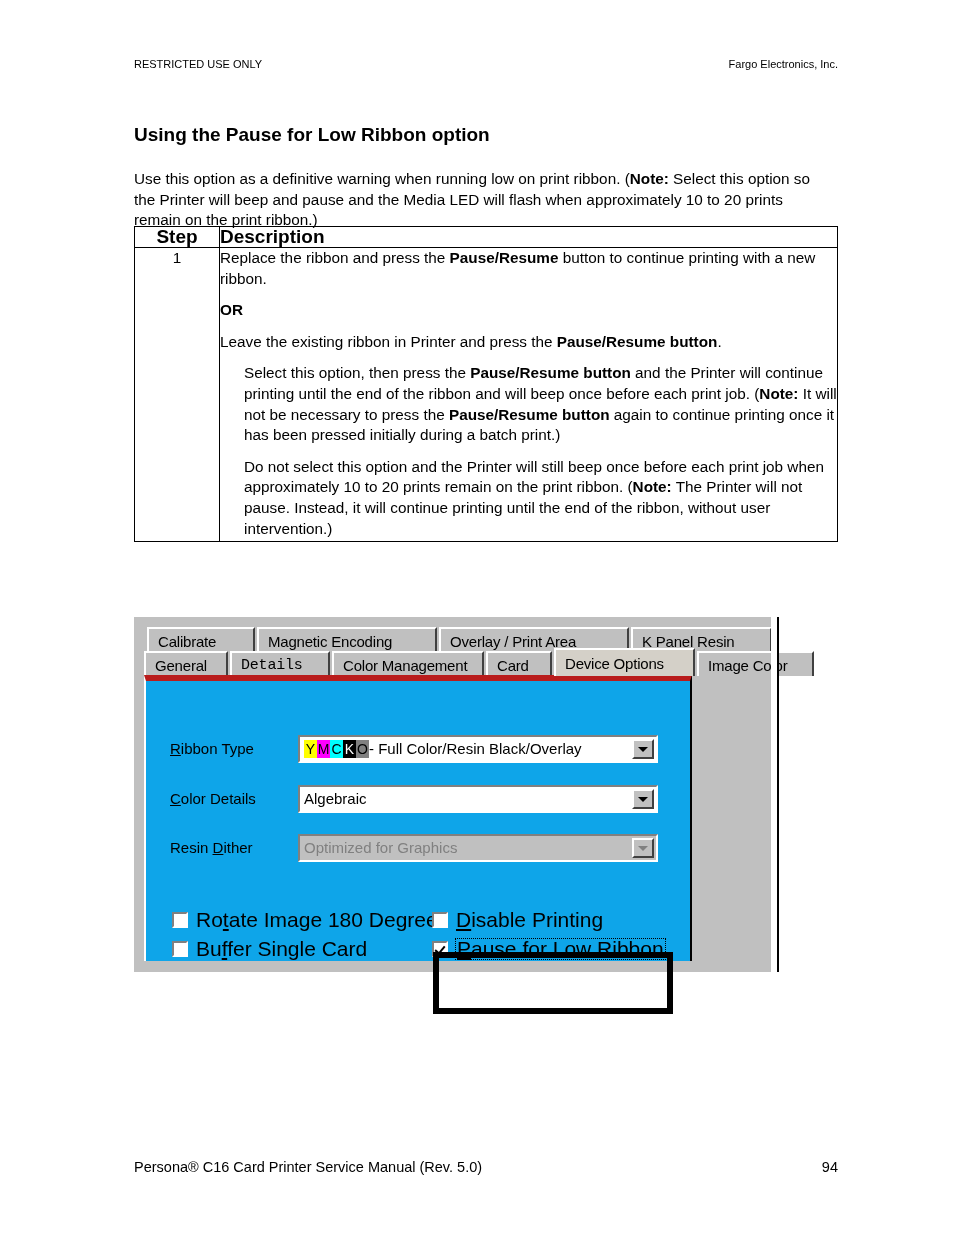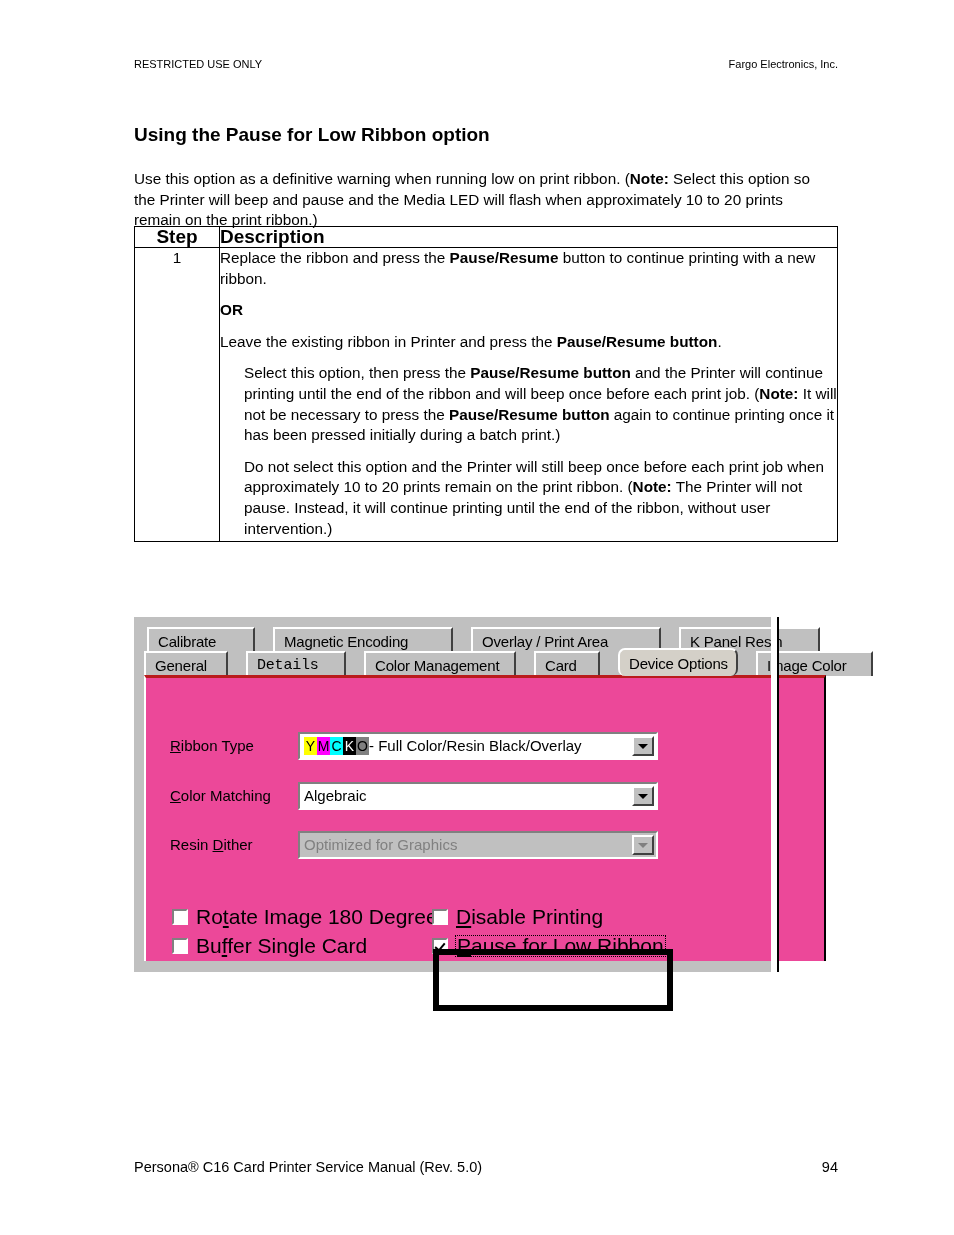--- a/index.html
+++ b/index.html
@@ -144,41 +144,41 @@
     border-top: 2px solid #ffffff;
     border-left: 2px solid #ffffff;
     border-right: 2px solid #404040;
     border-bottom: none;
     font-size: 15px;
     line-height: 21px;
     padding: 2px 9px 0 9px;
     color: #000000;
     white-space: nowrap;
     letter-spacing: -0.2px;
-    margin-right: 18px;
+    margin-right: 2px;
   }
   .tab.active {
     background: #d4d0c8;
     height: 28px;
     z-index: 5;
     padding-top: 3px;
     border-top: 2px solid #ffffff;
     border-left: 2px solid #ffffff;
     border-right: 2px solid #404040;
   }
 
   
   .tabpanel {
     position: absolute;
     left: 10px;
     top: 58px;
-    width: 682px;
+    width: 548px;
     height: 286px;
-    background: #ec4899;
-    border-top: 3px solid #b91c1c;
+    background: #0ea5e9;
+    border-top: 6px solid #b91c1c;
     border-left: 2px solid #ffffff;
     border-right: 2px solid #000000;
     box-sizing: border-box;
   }
 
   
   .form-row {
     position: absolute;
     display: flex;
     align-items: center;
@@ -375,21 +375,21 @@
         <div class="tab" style="width: 108px;">Calibrate</div>
         <div class="tab" style="width: 180px;">Magnetic Encoding</div>
         <div class="tab" style="width: 190px;">Overlay / Print Area</div>
         <div class="tab" style="width: 141px;">K Panel Resin</div>
       </div>
     <div class="tabrow tabrow-bottom" id="tabrow-bottom">
         <div class="tab" style="width: 84px;">General</div>
         <div class="tab" style="width: 100px; font-family: Liberation Mono, monospace;">Details</div>
         <div class="tab" style="width: 152px;">Color Management</div>
         <div class="tab" style="width: 66px;">Card</div>
-        <div class="tab active" style="width: 120px; border-radius: 7px;">Device Options</div>
+        <div class="tab active" style="width: 141px;">Device Options</div>
         <div class="tab" style="width: 117px;">Image Color</div>
       </div>
 
     <div class="tabpanel">
 
       <div class="form-row row-ribbon">
         <div class="field-label"><u>R</u><span>ibbon Type</span></div>
         <div class="combo">
           <div class="combo-text">
               <span class="ymcko" id="ymcko-chips">
@@ -401,21 +401,21 @@
               </span>
               <span> - Full Color/Resin Black/Overlay</span>
             </div>
           <div class="combo-arrow">
               <i></i>
             </div>
         </div>
       </div>
 
       <div class="form-row row-matching">
-        <div class="field-label"><u>C</u><span>olor Matching</span></div>
+        <div class="field-label"><u>C</u><span>olor Details</span></div>
         <div class="combo">
           <div class="combo-text">Algebraic</div>
           <div class="combo-arrow">
               <i></i>
             </div>
         </div>
       </div>
 
       <div class="form-row row-dither">
         <div class="field-label"><span>Resin </span><u>D</u><span>ither</span></div>

